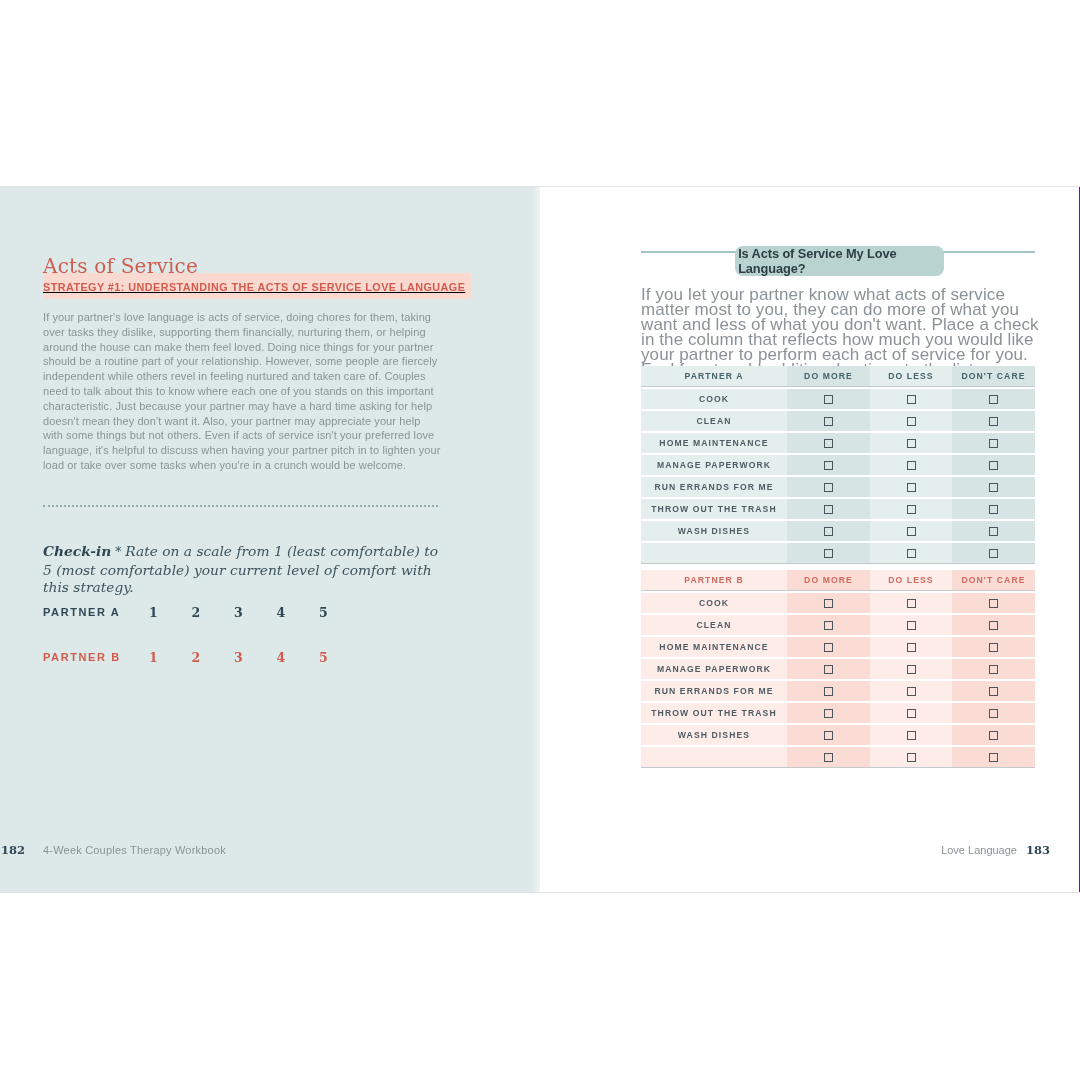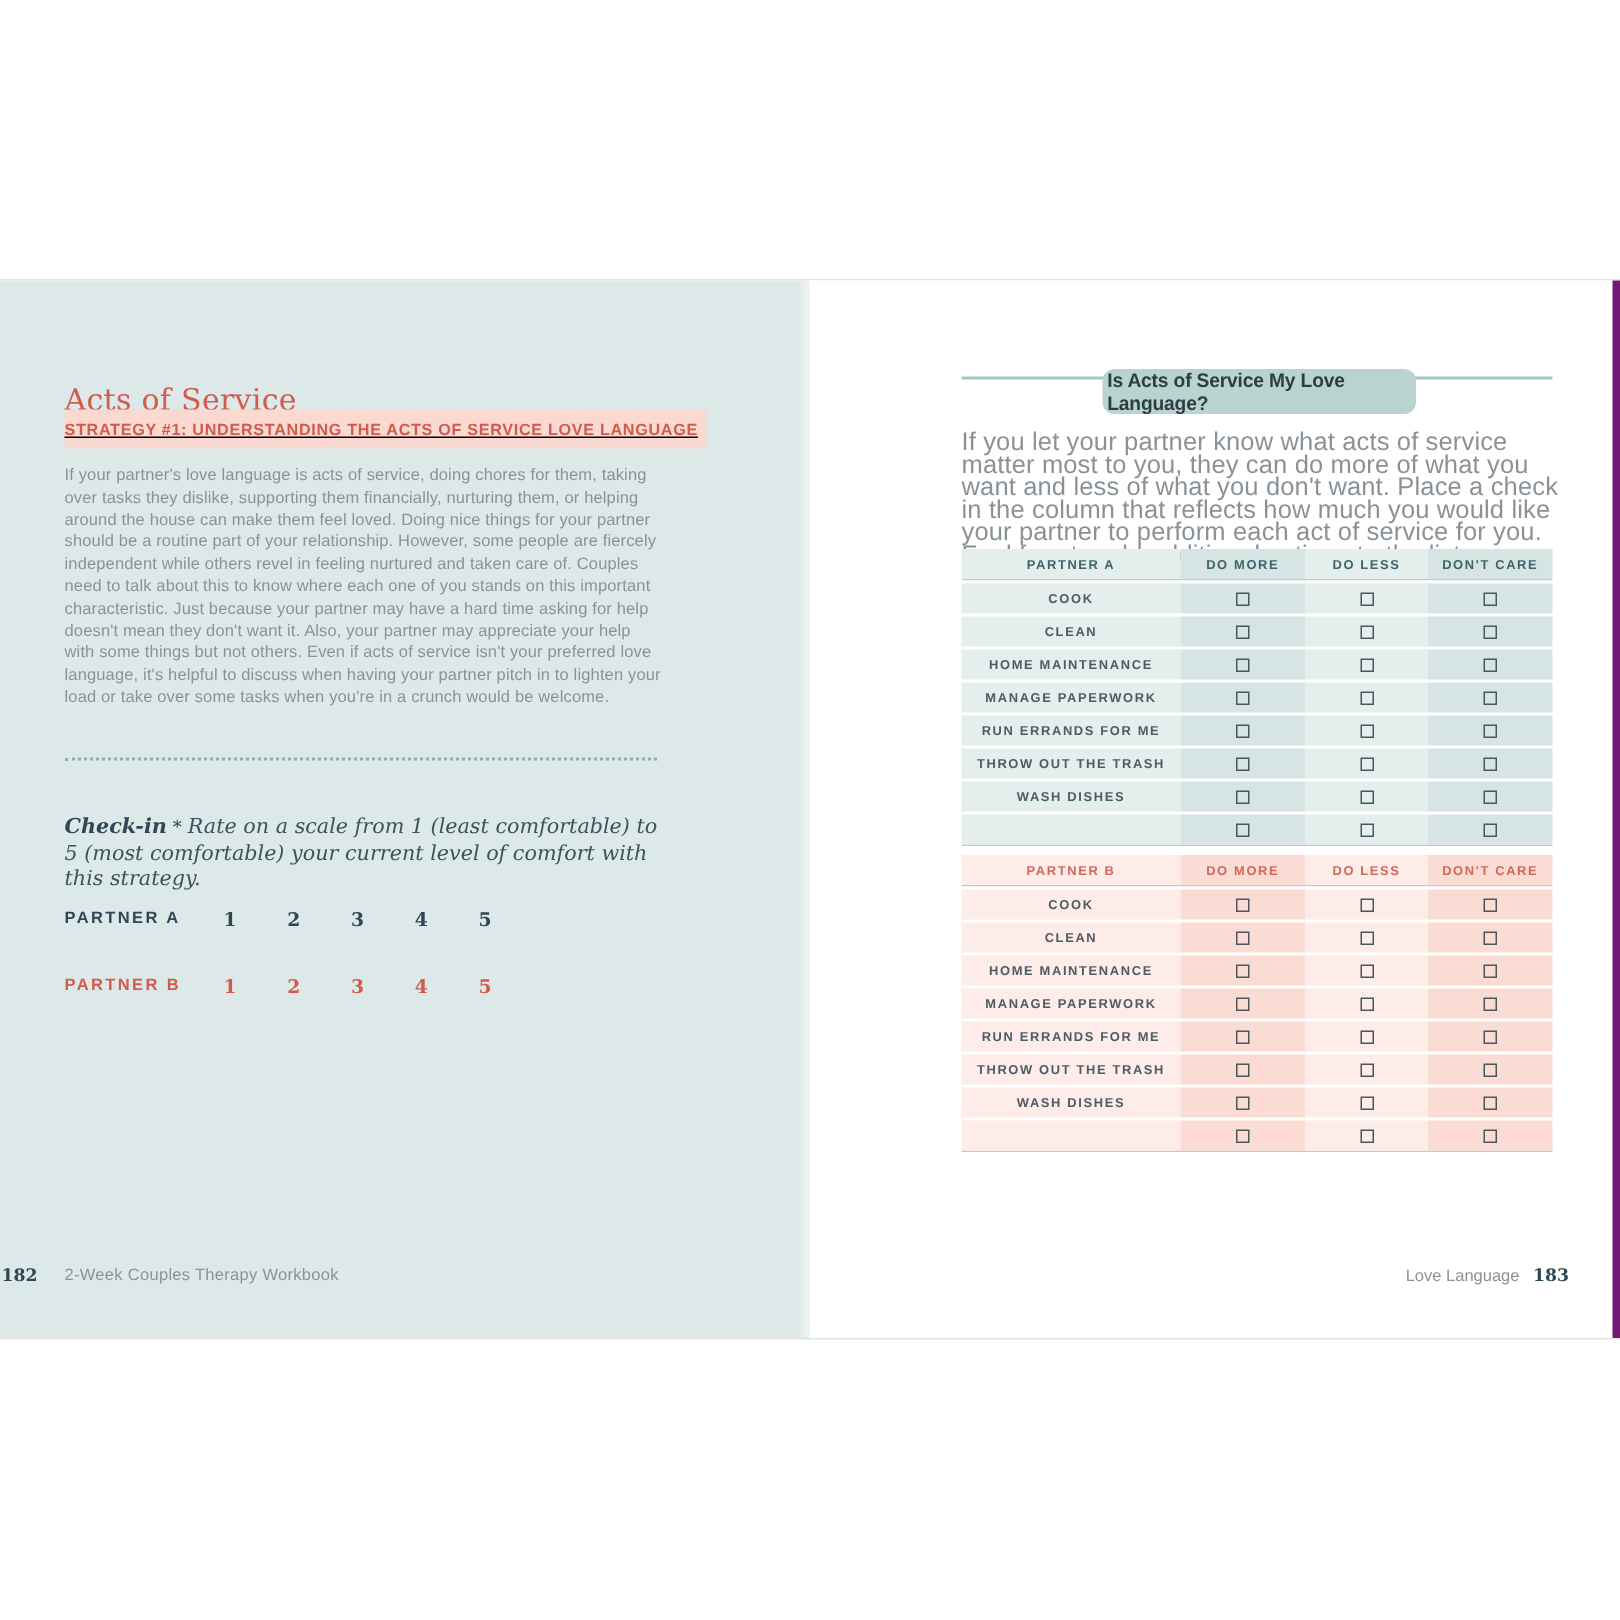--- a/index.html
+++ b/index.html
@@ -27,21 +27,21 @@
   *{margin:0;padding:0;box-sizing:border-box;}
   html,body{width:1080px;background:#ffffff;}
   body{font-family:"Liberation Sans", sans-serif;position:relative;width:1080px;height:1080px;overflow:hidden;}
 
   .spread{position:absolute;left:0;top:186px;width:1080px;height:707px;
     border-top:1px solid var(--edge-hairline);border-bottom:1px solid var(--edge-hairline);}
   .page{position:absolute;top:0;width:540px;height:100%;}
   .page-left{left:0;background:linear-gradient(to right, var(--page-mint) 0 532px, #e9f1f0 532px 541px, var(--page-mint) 541px);background:var(--page-mint);}
   .page-left::after{content:"";position:absolute;right:0;top:0;width:8px;height:100%;
     background:linear-gradient(to right, rgba(255,255,255,0) , rgba(255,255,255,0.55));}
-  .page-right{left:540px;background:#ffffff;border-right:5px solid #701a75;}
+  .page-right{left:540px;background:#ffffff;border-right:1px solid #701a75;}
 
   
   .page-title{position:absolute;left:43px;top:67px;font-family:"DejaVu Serif", serif;
     font-size:20px;font-weight:normal;color:var(--accent-coral);letter-spacing:0.2px;}
   .strategy-highlight{position:absolute;left:43px;top:86px;background:var(--highlight-peach);
     padding:4px 6px 4px 0;display:inline-block;text-decoration:underline;}
   .strategy-highlight span{font-size:10.8px;font-weight:bold;color:var(--accent-coral);letter-spacing:0.45px;}
   .body-text{position:absolute;left:43px;top:123px;width:398px;font-size:11px;
     line-height:14.8px;color:var(--text-gray);letter-spacing:0.1px;}
   .dotted-divider{position:absolute;left:43px;top:318px;width:395px;height:0;
@@ -128,21 +128,21 @@
         <span class="num">1</span>
         <span class="num">2</span>
         <span class="num">3</span>
         <span class="num">4</span>
         <span class="num">5</span>
       </span>
     </div>
 
     <footer class="page-footer footer-left">
       <span class="folio">182</span>
-      <span class="footer-text">2-Week Couples Therapy Workbook</span>
+      <span class="footer-text">4-Week Couples Therapy Workbook</span>
     </footer>
   </section>
 
   <section class="page page-right">
     <div class="badge-line"></div>
     <div class="badge">
       <span>Is Acts of Service My Love Language?</span>
     </div>
 
     <p class="intro-text">If you let your partner know what acts of service matter most to you, they can do more of what you want and less of what you don't want. Place a check in the column that reflects how much you would like your partner to perform each act of service for you. Feel free to add additional actions to the list.</p>

